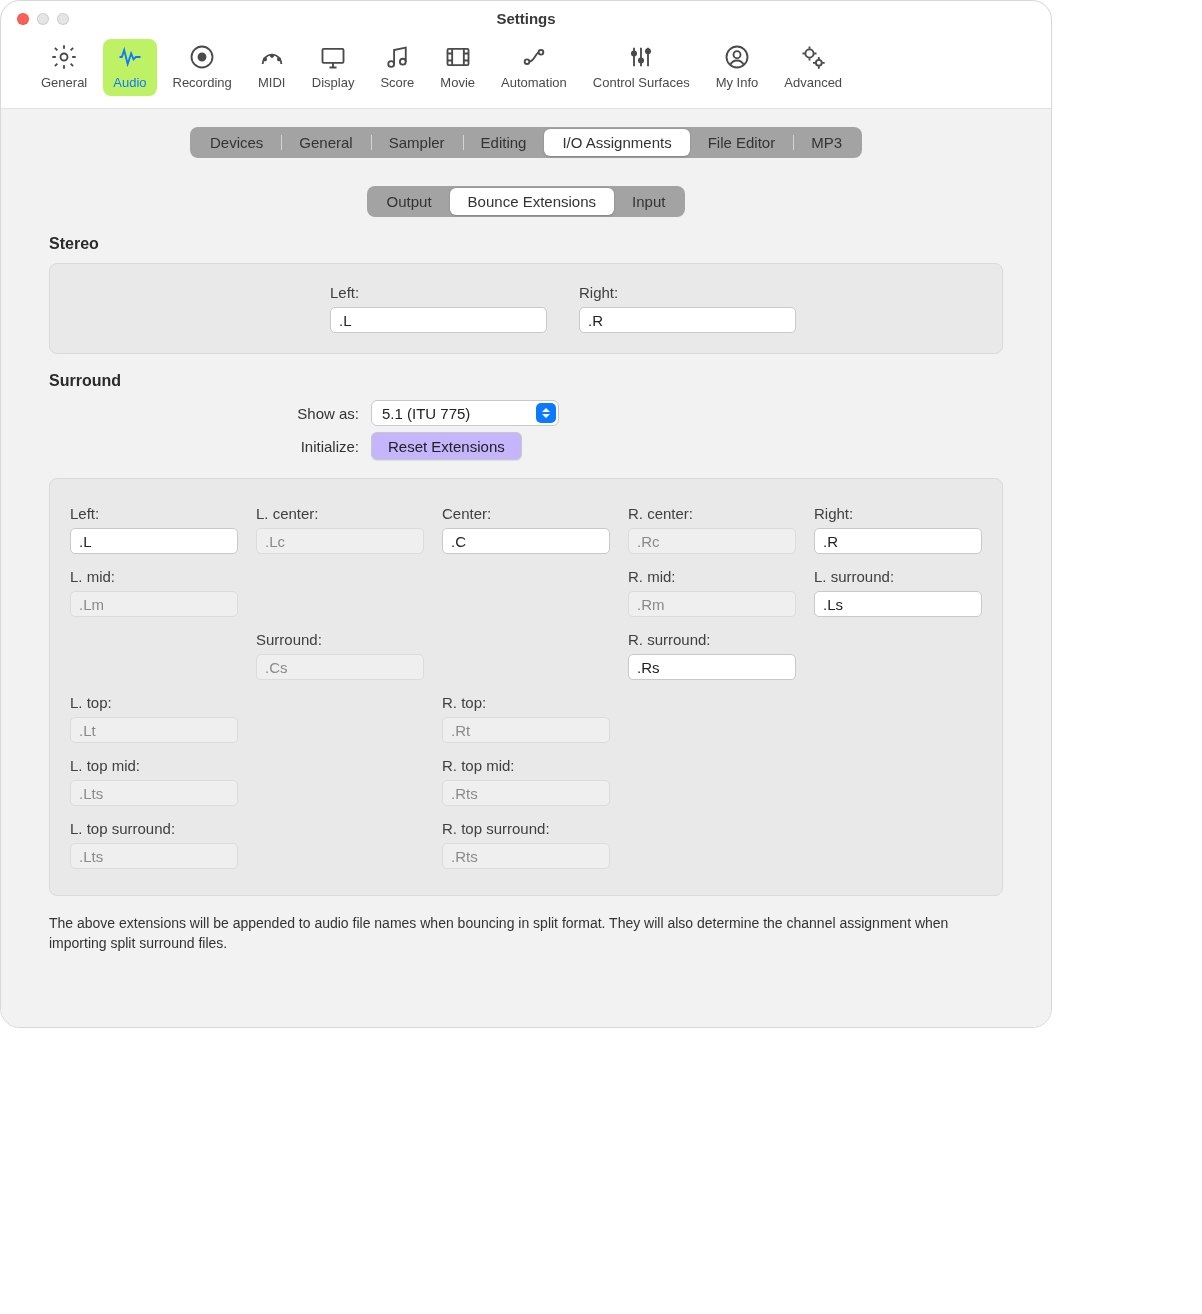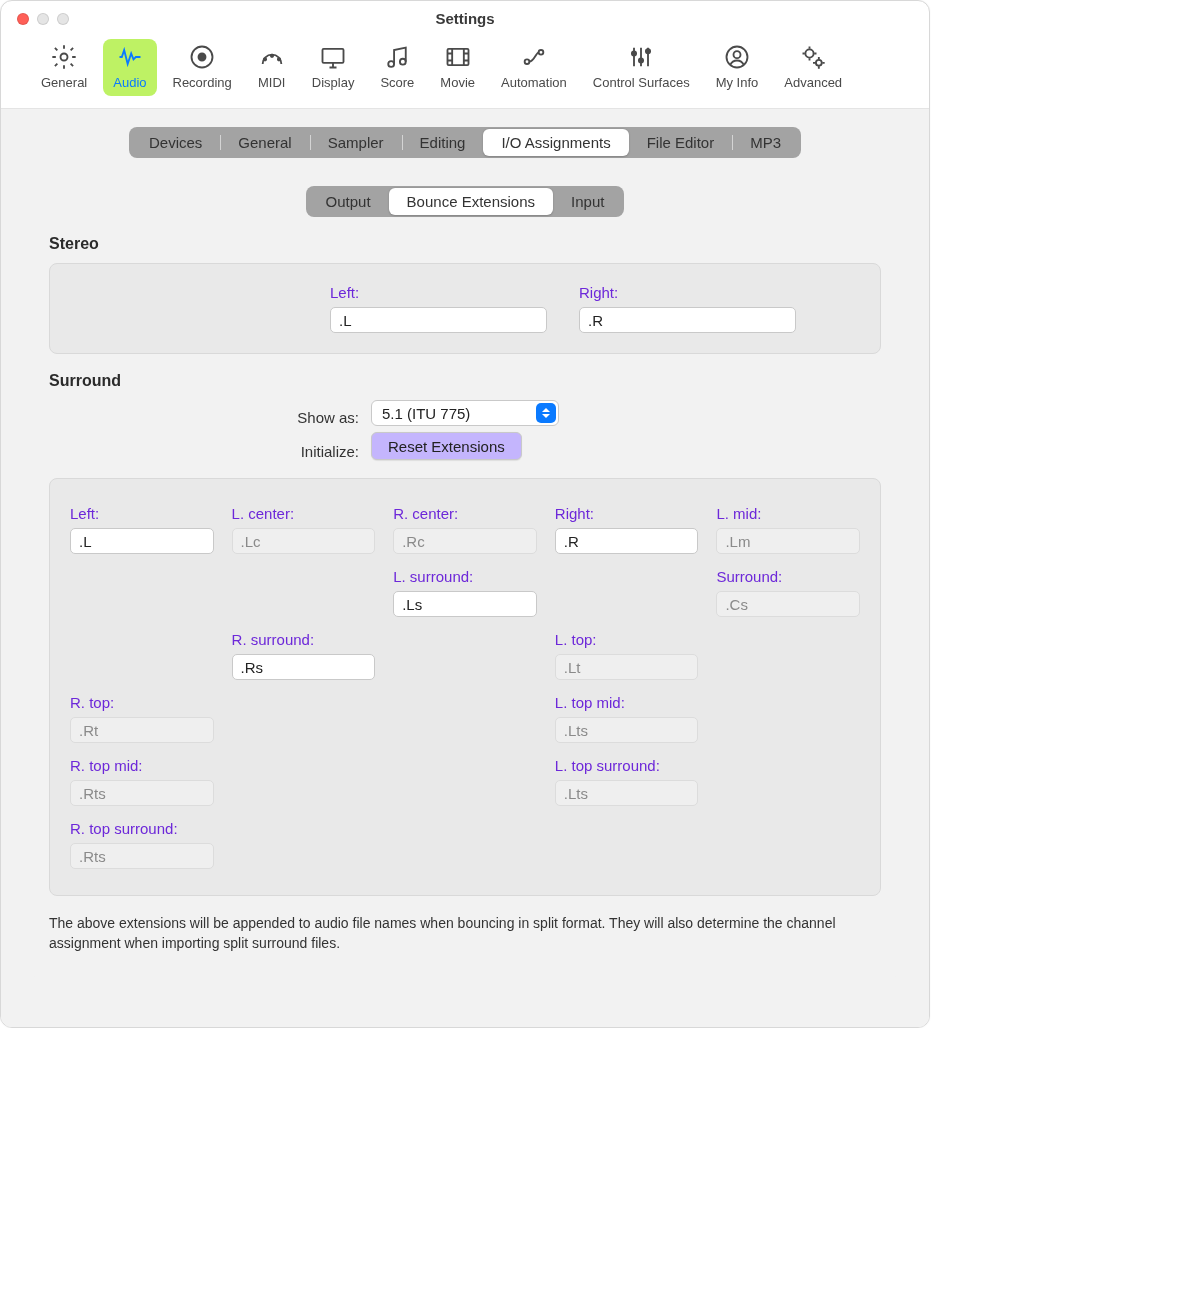--- a/index.html
+++ b/index.html
@@ -5,25 +5,25 @@
   * { box-sizing: border-box; }
   body {
     margin: 0;
     font-family: -apple-system, "Helvetica Neue", Arial, sans-serif;
     background: #fff;
     display: flex;
     justify-content: flex-start;
     padding: 0;
   }
   .window {
-    width: 930px;
+    width: 1052px;
     margin: 0;
     background: #fff;
     border: 1px solid #d8d8d8;
-    border-radius: 12px;
+    border-radius: 20px;
     box-shadow: 0 0 2px rgba(0,0,0,.05);
     overflow: hidden;
   }
   .titlebar {
     position: relative;
     height: 36px;
     display: flex;
     align-items: center;
     border-bottom: 1px solid transparent;
   }
@@ -129,21 +129,21 @@
 
   .box {
     background: #e9e9e9;
     border: 0.5px solid #d9d9d9;
     border-radius: 8px;
     padding: 20px;
   }
 
   .row {
     display: flex;
-    align-items: flex-end;
+    align-items: center;
     gap: 12px;
     margin: 6px 0;
   }
   .row label.right {
     text-align: right;
     color: #333;
     font-size: 15px;
   }
 
   input.txt {
@@ -205,21 +205,21 @@
 
   .grid5 {
     display: grid;
     grid-template-columns: repeat(5, 1fr);
     gap: 14px 18px;
     padding: 6px 0;
   }
   .field {}
   .field .flabel {
     font-size: 15px;
-    color: #6d28d9;
+    color: #404040;
     margin-bottom: 6px;
   }
   .field input.txt { width: 100%; }
 
   .footnote {
     font-size: 14px;
     color: #333;
     margin-top: 18px;
     line-height: 1.4;
   }
@@ -398,25 +398,27 @@
       </div>
       <div class="row">
         <label class="right" style="width:310px;">Initialize:</label>
         <button class="mac">Reset Extensions</button>
       </div>
 
       <div class="box" style="margin-top:18px;">
         <div class="grid5" id="surround-grid">
             <div class="field"><div class="flabel">Left:</div><input class="txt" value=".L" style=""></div>
             <div class="field"><div class="flabel">L. center:</div><input class="txt disabled" disabled="" value=".Lc" style=""></div>
+            <div class="field"><div class="flabel">Center:</div><input class="txt" value=".C" style=""></div>
             <div class="field"><div class="flabel">R. center:</div><input class="txt disabled" disabled="" value=".Rc" style=""></div>
             <div class="field"><div class="flabel">Right:</div><input class="txt" value=".R" style=""></div>
             <div class="field"><div class="flabel">L. mid:</div><input class="txt disabled" disabled="" value=".Lm" style=""></div>
             <div class="field"></div>
             <div class="field"></div>
+            <div class="field"><div class="flabel">R. mid:</div><input class="txt disabled" disabled="" value=".Rm" style=""></div>
             <div class="field"><div class="flabel">L. surround:</div><input class="txt" value=".Ls" style=""></div>
             <div class="field"></div>
             <div class="field"><div class="flabel">Surround:</div><input class="txt disabled" disabled="" value=".Cs" style=""></div>
             <div class="field"></div>
             <div class="field"><div class="flabel">R. surround:</div><input class="txt" value=".Rs" style=""></div>
             <div class="field"></div>
             <div class="field"><div class="flabel">L. top:</div><input class="txt disabled" disabled="" value=".Lt" style=""></div>
             <div class="field"></div>
             <div class="field"><div class="flabel">R. top:</div><input class="txt disabled" disabled="" value=".Rt" style=""></div>
             <div class="field"></div>

